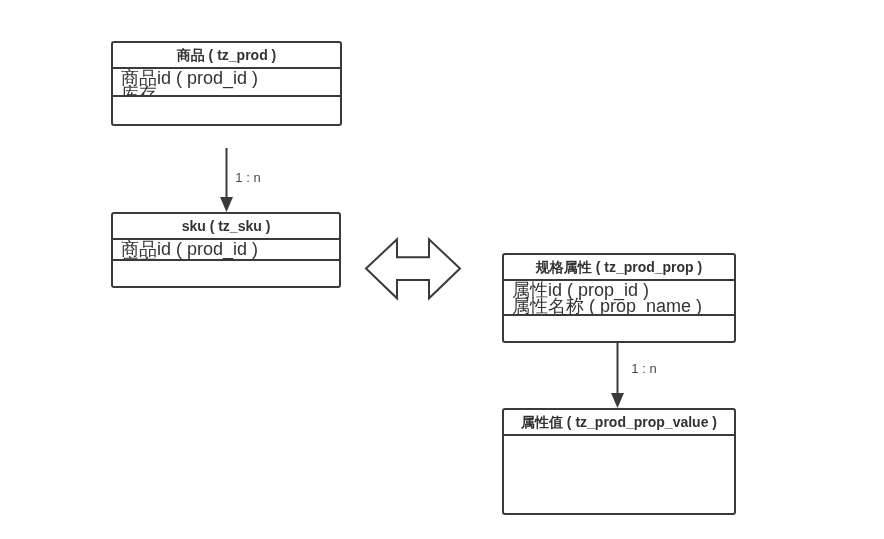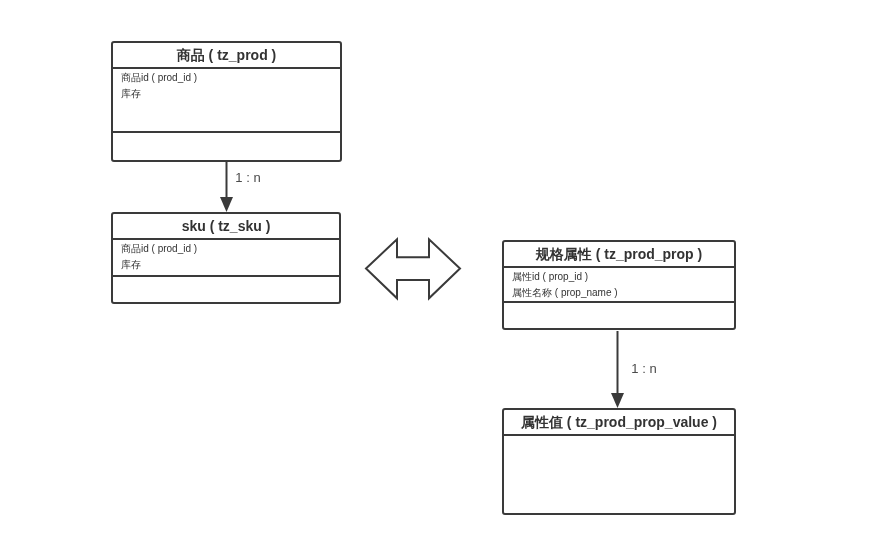--- a/index.html
+++ b/index.html
@@ -31,35 +31,35 @@
     text-align: center;
     font-size: 14px;
     font-weight: bold;
     border-bottom: 2px solid #3a3a3a;
     white-space: nowrap;
     overflow: hidden;
   }
   .ertable .rows {
     flex: 1;
     padding: 1px 8px 12px 8px;
-    font-size: 10px;
+    font-size: 18px;
     line-height: 16px;
     border-bottom: 2px solid #3a3a3a;
     overflow: hidden;
   }
   .ertable .row {
     white-space: nowrap;
   }
   .ertable .empty {
     height: 25px;
   }
-  .t1 { left: 111px; top: 41px;  width: 231px; height: 121px; }
+  .t1 { left: 111px; top: 41px;  width: 231px; height: 85px; }
   .t1 .empty { height: 27px; }
-  .t2 { left: 111px; top: 212px; width: 230px; height: 92px; }
-  .t3 { left: 502px; top: 240px; width: 234px; height: 90px;  }
+  .t2 { left: 111px; top: 212px; width: 230px; height: 76px; }
+  .t3 { left: 502px; top: 253px; width: 234px; height: 90px;  }
   .t4 { left: 502px; top: 408px; width: 234px; height: 107px; }
   .arrow-layer {
     position: absolute;
     left: 0; top: 0;
     width: 884px;
     height: 539px;
     pointer-events: none;
   }
   .rel-label {
     position: absolute;

